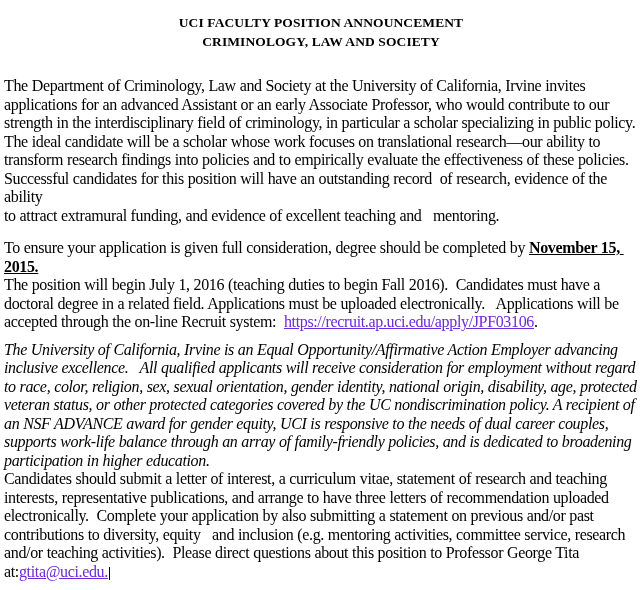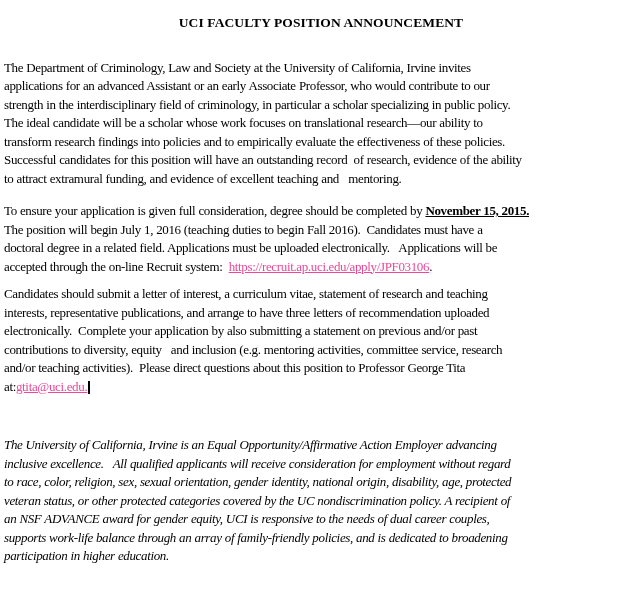--- a/index.html
+++ b/index.html
@@ -23,74 +23,74 @@
   }
   .doc-title {
     font-size: 13.5px;
     font-weight: bold;
     text-align: center;
     line-height: 18.5px;
     margin: 0 0 26px 0;
     letter-spacing: 0.1px;
   }
   .para {
-    font-size: 13px;
+    font-size: 16px;
     line-height: 18.5px;
     letter-spacing: -0.35px;
     margin: 0;
     white-space: pre-wrap;
     word-spacing: 0.2px;
   }
   .p-intro      { margin: 0 0 14px 0; }
   .p-deadline   { margin: 0 0 9px 0; }
   .p-submission { margin: 0 0 40px 0; }
   .p-eeo        { margin: 0; font-style: italic; }
   .bold { font-weight: bold; text-decoration: underline; }
   .link {
-    color: #ec4899;
+    color: #6d28d9;
     text-decoration: underline;
     cursor: pointer;
   }
   .text-cursor {
     display: inline-block;
     width: 1.5px;
     height: 13px;
     background: #000000;
     vertical-align: text-bottom;
     margin-left: 1px;
   }
 </style>
 </head>
 <body>
 
 <div class="page">
 
-  <h1 class="doc-title"><span>UCI FACULTY POSITION ANNOUNCEMENT</span><br></h1>
+  <h1 class="doc-title"><span>UCI FACULTY POSITION ANNOUNCEMENT</span><br><span>CRIMINOLOGY, LAW AND SOCIETY</span></h1>
 
   <p class="para p-intro"><span>The Department of Criminology, Law and Society at the University of California, Irvine invites
 applications for an advanced Assistant or an early Associate Professor, who would contribute to our
 strength in the interdisciplinary field of criminology, in particular a scholar specializing in public policy.
 The ideal candidate will be a scholar whose work focuses on translational research—our ability to
 transform research findings into policies and to empirically evaluate the effectiveness of these policies.
 Successful candidates for this position will have an outstanding record  of research, evidence of the ability
 to attract extramural funding, and evidence of excellent teaching and   mentoring.</span></p>
 
   <p class="para p-deadline"><span>To ensure your application is given full consideration, degree should be completed by </span><span class="bold">November 15, 2015.</span><span>
 The position will begin July 1, 2016 (teaching duties to begin Fall 2016).  Candidates must have a
 doctoral degree in a related field. Applications must be uploaded electronically.   Applications will be
 accepted through the on-line Recruit system:  </span><a class="link" href="#">https://recruit.ap.uci.edu/apply/JPF03106</a><span>.</span></p>
 
-  <p class="para p-submission"><span>Candidates should submit a letter of interest, a curriculum vitae, statement of research and teaching
-interests, representative publications, and arrange to have three letters of recommendation uploaded
-electronically.  Complete your application by also submitting a statement on previous and/or past
-contributions to diversity, equity   and inclusion (e.g. mentoring activities, committee service, research
-and/or teaching activities).  Please direct questions about this position to Professor George Tita
-at:</span><a class="link" href="#">gtita@uci.edu.</a><span class="text-cursor"></span></p>
-
   <p class="para p-eeo"><span>The University of California, Irvine is an Equal Opportunity/Affirmative Action Employer advancing
 inclusive excellence.   All qualified applicants will receive consideration for employment without regard
 to race, color, religion, sex, sexual orientation, gender identity, national origin, disability, age, protected
 veteran status, or other protected categories covered by the UC nondiscrimination policy. A recipient of
 an NSF ADVANCE award for gender equity, UCI is responsive to the needs of dual career couples,
 supports work-life balance through an array of family-friendly policies, and is dedicated to broadening
 participation in higher education.</span></p>
 
+  <p class="para p-submission"><span>Candidates should submit a letter of interest, a curriculum vitae, statement of research and teaching
+interests, representative publications, and arrange to have three letters of recommendation uploaded
+electronically.  Complete your application by also submitting a statement on previous and/or past
+contributions to diversity, equity   and inclusion (e.g. mentoring activities, committee service, research
+and/or teaching activities).  Please direct questions about this position to Professor George Tita
+at:</span><a class="link" href="#">gtita@uci.edu.</a><span class="text-cursor"></span></p>
+
 </div>
 
 </body></html>

